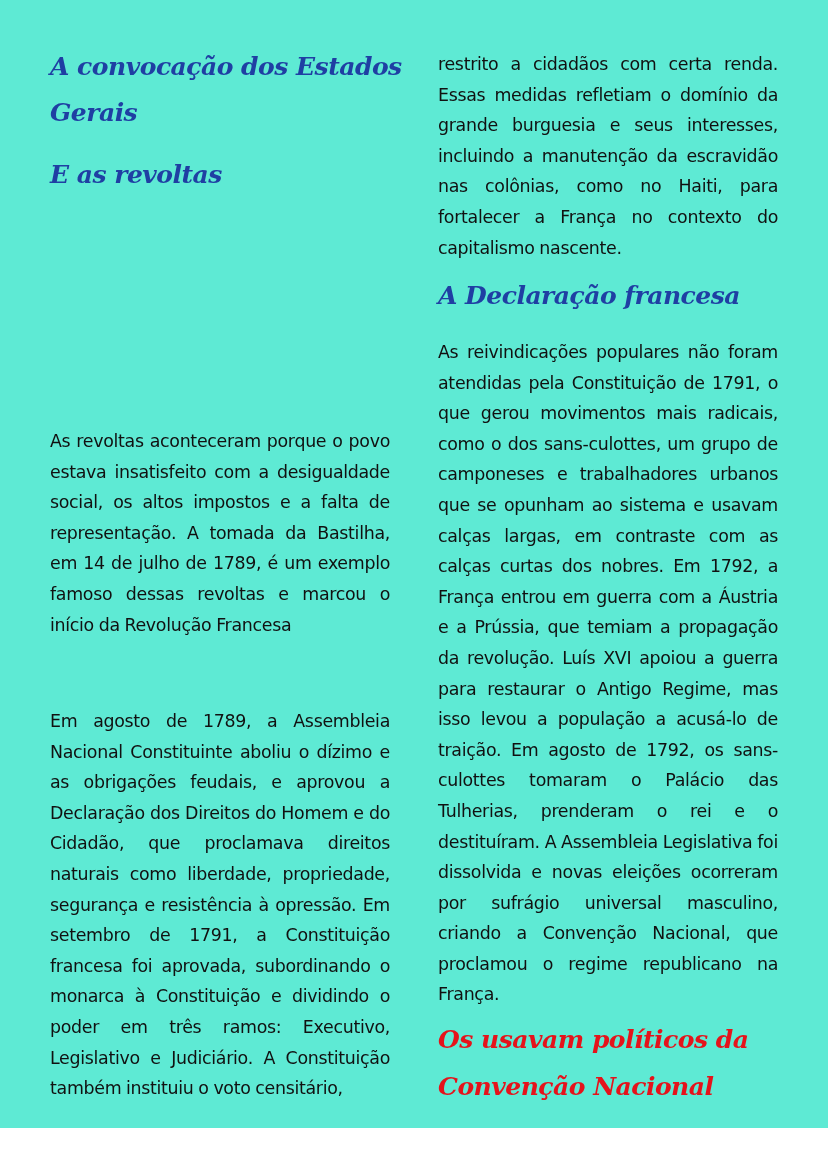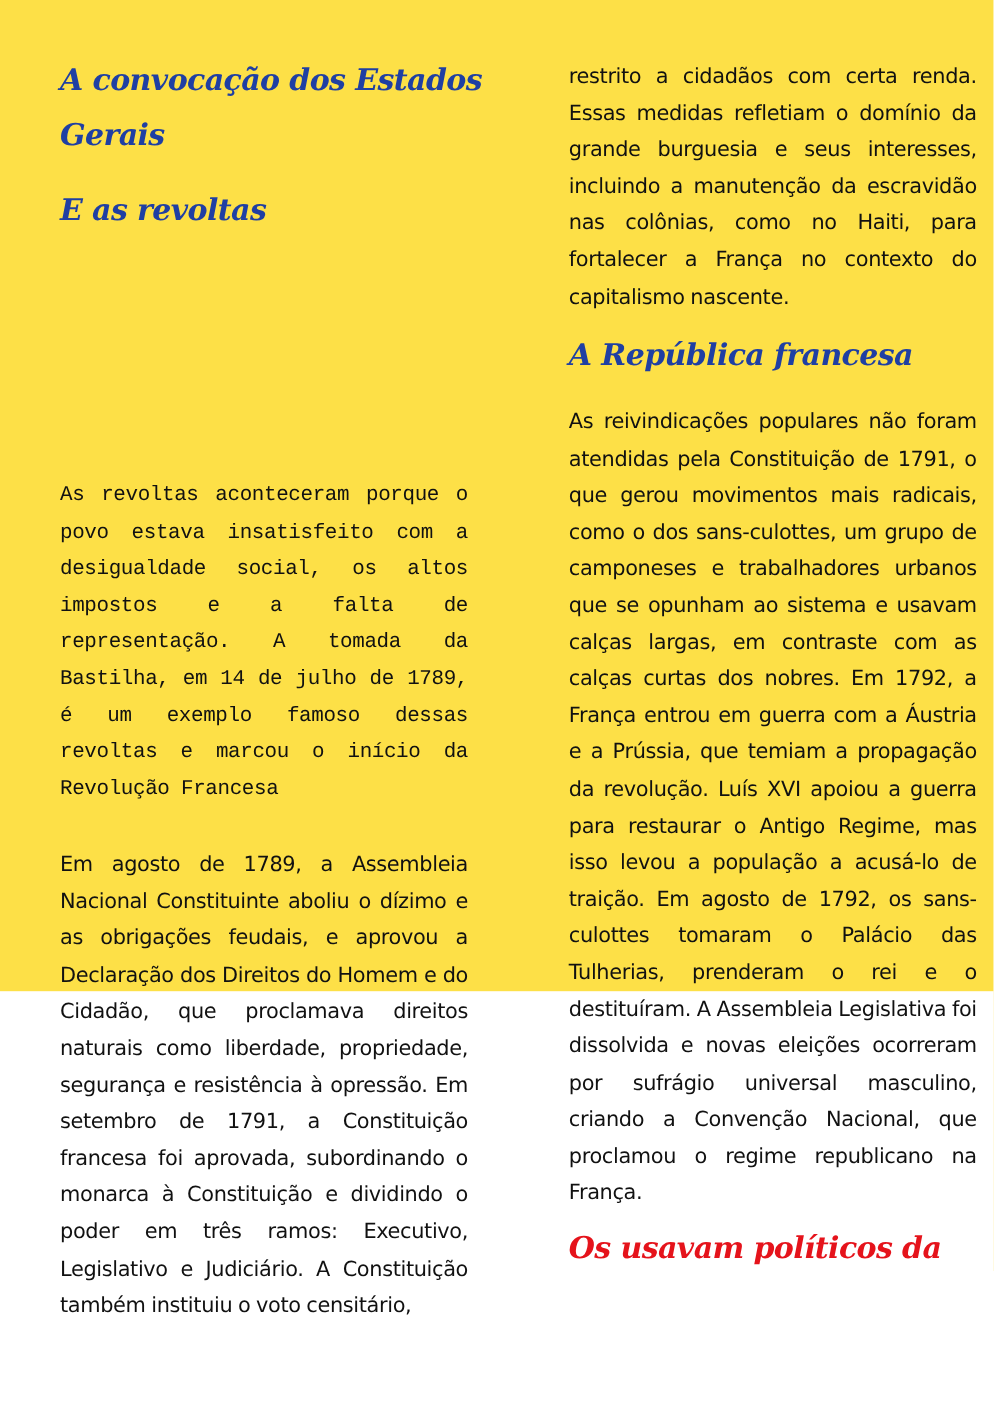--- a/index.html
+++ b/index.html
@@ -1,17 +1,17 @@
 <!DOCTYPE html>
 <html><head>
   <meta charset="utf-8">
   <style>
     html, body { margin: 0; padding: 0; background: #ffffff; }
     body { width: 828px; height: 1171px; position: relative; overflow: hidden; }
-    .page { position: absolute; left: 0; top: 0; width: 828px; height: 826px; background: #fde047; }
+    .page { position: absolute; left: 0; top: 0; width: 828px; height: 1128px; background: #5eead4; }
     .col { position: absolute; width: 340px; }
     .col-left { left: 50px; }
     .col-right { left: 438px; }
     .heading {
       position: absolute; left: 0; width: 360px;
       font-family: "DejaVu Serif", serif;
       font-style: italic; font-weight: bold;
       font-size: 25px; line-height: 30px; letter-spacing: -0.5px;
       white-space: nowrap;
     }
@@ -28,29 +28,30 @@
 </head>
 <body>
 
 <div class="page">
 
   <div class="col col-left" style="top:0; height:1171px;">
     <div class="heading blue" style="top:52px;">A convocação dos Estados</div>
     <div class="heading blue" style="top:98px;">Gerais</div>
     <div class="heading blue" style="top:160px;">E as revoltas</div>
 
-    <div class="para" style="top:399px;font-family:Liberation Mono, monospace;">As revoltas aconteceram porque o povo estava insatisfeito com a desigualdade social, os altos impostos e a falta de representação. A tomada da Bastilha, em 14 de julho de 1789, é um exemplo famoso dessas revoltas e marcou o início da Revolução Francesa</div>
+    <div class="para" style="top:426px;">As revoltas aconteceram porque o povo estava insatisfeito com a desigualdade social, os altos impostos e a falta de representação. A tomada da Bastilha, em 14 de julho de 1789, é um exemplo famoso dessas revoltas e marcou o início da Revolução Francesa</div>
 
 
     <div class="para" style="top:706px;">Em agosto de 1789, a Assembleia Nacional Constituinte aboliu o dízimo e as obrigações feudais, e aprovou a Declaração dos Direitos do Homem e do Cidadão, que proclamava direitos naturais como liberdade, propriedade, segurança e resistência à opressão. Em setembro de 1791, a Constituição francesa foi aprovada, subordinando o monarca à Constituição e dividindo o poder em três ramos: Executivo, Legislativo e Judiciário. A Constituição também instituiu o voto censitário,</div>
   </div>
 
-  <div class="col col-right" style="top:0; height:1171px;margin-left:36px;">
+  <div class="col col-right" style="top:0; height:1171px;">
     <div class="para" style="top:49px;">restrito a cidadãos com certa renda. Essas medidas refletiam o domínio da grande burguesia e seus interesses, incluindo a manutenção da escravidão nas colônias, como no Haiti, para fortalecer a França no contexto do capitalismo nascente.</div>
 
-    <div class="heading blue" style="top:281px;">A República francesa</div>
+    <div class="heading blue" style="top:281px;">A Declaração francesa</div>
 
     <div class="para" style="top:337px;">As reivindicações populares não foram atendidas pela Constituição de 1791, o que gerou movimentos mais radicais, como o dos sans-culottes, um grupo de camponeses e trabalhadores urbanos que se opunham ao sistema e usavam calças largas, em contraste com as calças curtas dos nobres. Em 1792, a França entrou em guerra com a Áustria e a Prússia, que temiam a propagação da revolução. Luís XVI apoiou a guerra para restaurar o Antigo Regime, mas isso levou a população a acusá-lo de traição. Em agosto de 1792, os sans-culottes tomaram o Palácio das Tulherias, prenderam o rei e o destituíram. A Assembleia Legislativa foi dissolvida e novas eleições ocorreram por sufrágio universal masculino, criando a Convenção Nacional, que proclamou o regime republicano na França.</div>
 
     <div class="heading red" style="top:1025px;">Os usavam políticos da</div>
+    <div class="heading red" style="top:1072px;">Convenção Nacional</div>
   </div>
 
 </div>
 
 </body></html>

